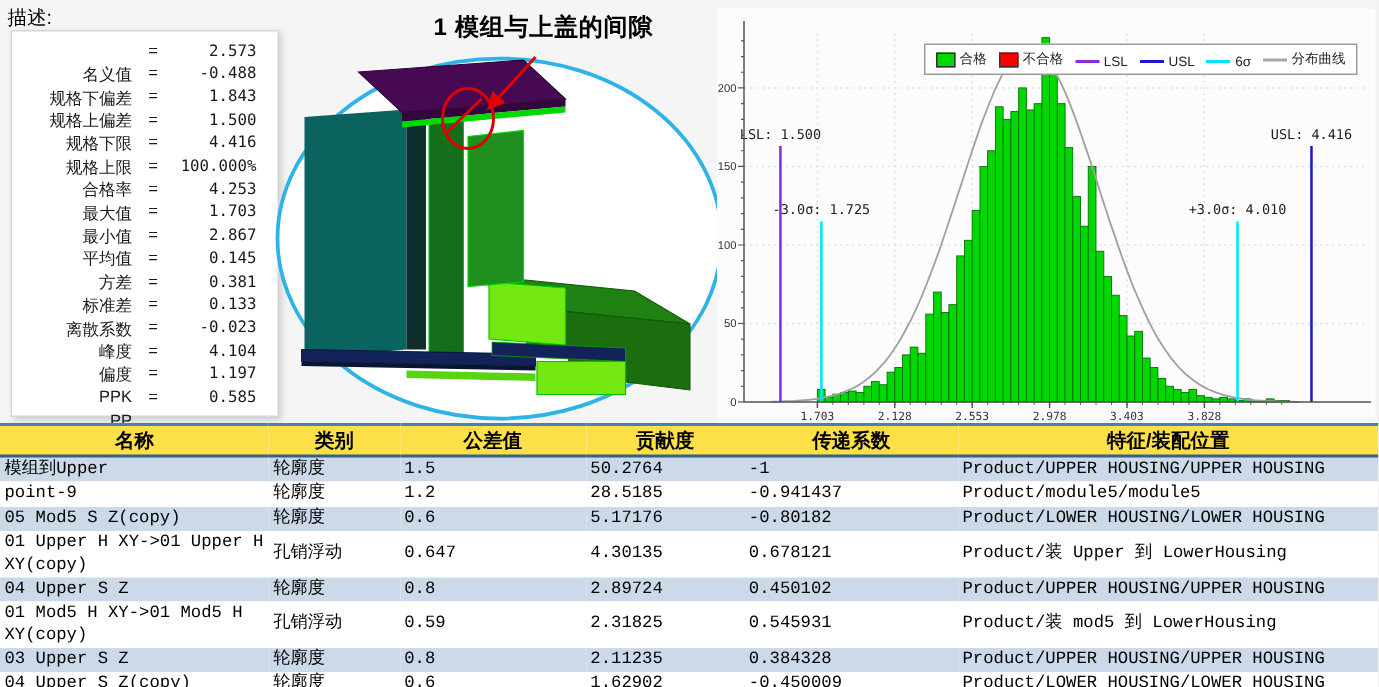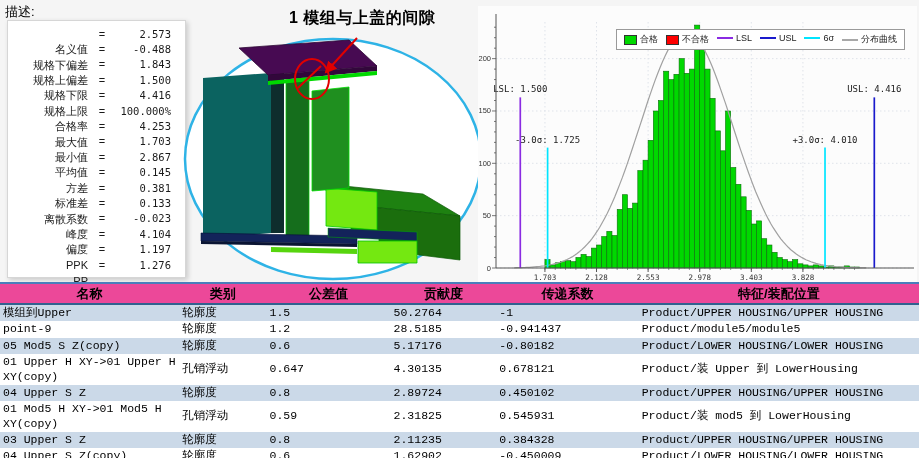--- a/index.html
+++ b/index.html
@@ -11,27 +11,27 @@
       padding:5px 2px 2px 2px;}
   .stat-row{display:flex;height:15.4px;align-items:center;font-size:11px;color:#1a1a1a;}
   .sl{width:78px;text-align:right;white-space:nowrap;margin-top:32px;}
   .se{width:28px;text-align:center;}
   .sv{flex:1;text-align:right;padding-right:12px;font-family:"DejaVu Sans Mono",monospace;font-size:10.5px;}
   .viewport3d{position:absolute;left:183px;top:22px;width:302px;height:260px;}
   .annotation{position:absolute;left:241px;top:8px;font-size:16px;font-weight:600;color:#000;
       letter-spacing:.5px;z-index:5;margin-left:48px;}
   .chart-panel{position:absolute;left:478px;top:6px;width:439px;height:276px;background:#fcfcfc;}
   .chart-legend{position:absolute;top:23px;right:12px;border:1px solid #9a9a9a;background:#fff;
-      display:flex;gap:8px;align-items:flex-start;padding:3px 7px;font-size:9px;color:#222;z-index:4;}
+      display:flex;gap:8px;align-items:flex-end;padding:3px 7px;font-size:9px;color:#222;z-index:4;}
   .legend-item{display:flex;align-items:center;gap:3px;white-space:nowrap;}
   .lg-box{width:11px;height:8px;display:inline-block;border:1px solid #333;}
   .lg-line{width:16px;height:2px;display:inline-block;}
   .tol-table{position:absolute;top:282px;left:0;width:919px;border-collapse:collapse;table-layout:fixed;
       background:#fff;}
-  .tol-table thead th{font-size:13px;font-weight:bold;height:19px;color:#000;background:#ec4899;
+  .tol-table thead th{font-size:13px;font-weight:bold;height:19px;color:#000;background:#fde047;
       border-top:2px solid #4a7ebb;border-bottom:2px solid #31618f;padding:0;}
   .tol-table tbody td{font-family:Liberation Mono, monospace;font-size:11.5px;text-align:left;
       padding:1px 3px;line-height:1.25;color:#000;word-wrap:break-word;}
   .tol-table tbody tr:nth-child(odd){background:#cbd9e8;}
   .tol-table tbody tr:nth-child(even){background:#ffffff;}
   .tol-table tbody tr:last-child td{border-bottom:2px solid #4a7ebb;}
 </style>
 </head>
 <body>
 
@@ -112,21 +112,21 @@
           <span class="sv">4.104</span>
         </div>
         <div class="stat-row">
           <span class="sl">PPK</span>
           <span class="se">=</span>
           <span class="sv">1.197</span>
         </div>
         <div class="stat-row">
           <span class="sl">PP</span>
           <span class="se">=</span>
-          <span class="sv">1.276</span>
+          <span class="sv">0.585</span>
         </div>
       </div>
   </div>
 
   <div class="annotation">1 模组与上盖的间隙</div>
 
   <div class="viewport3d">
     <svg width="302" height="260" viewBox="0 0 302 260">
       <defs>
         <marker id="arrowred" markerWidth="7" markerHeight="7" refX="5" refY="3" orient="auto">

